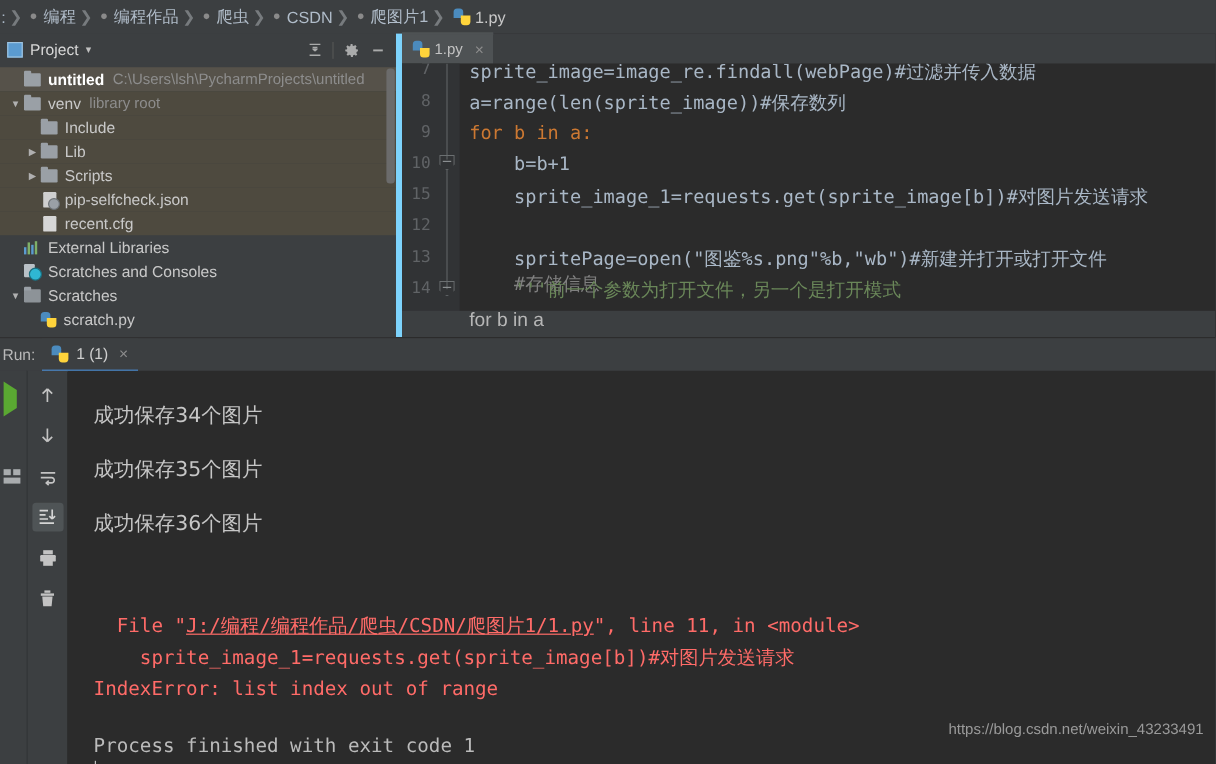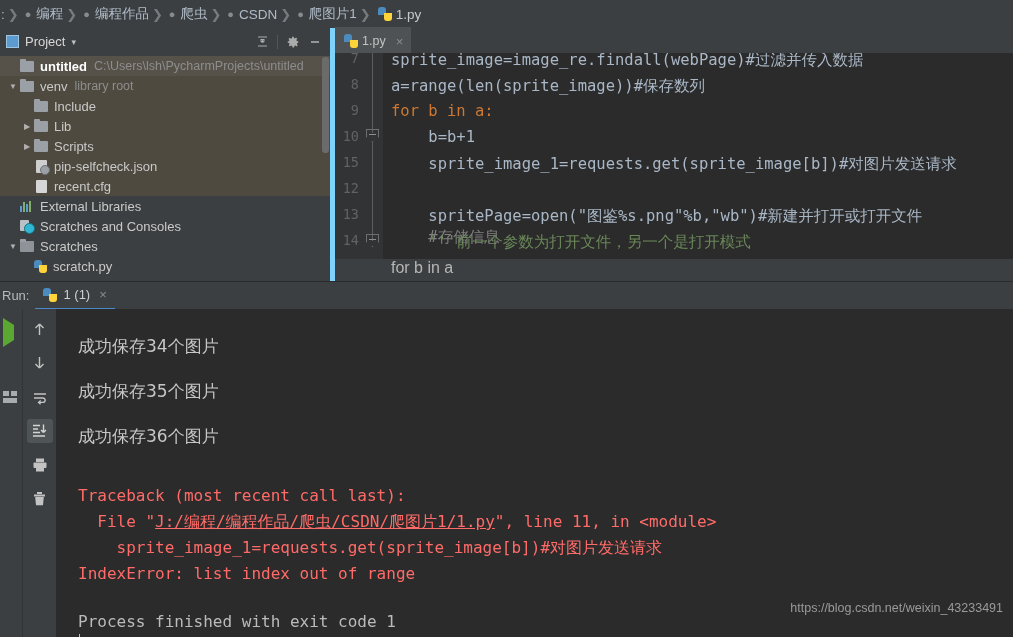--- a/index.html
+++ b/index.html
@@ -383,21 +383,20 @@
               <path d="M3.2 6h8.6l-.8 8.2H4z" fill="#c3c3c3"></path>
             </svg>
         </span>
       </div>
 
       <div class="console">
         <div class="cline cn" style="top:26px;left:22px;"><span>成功保存34个图片</span></div>
         <div class="cline cn" style="top:71px;left:22px;"><span>成功保存35个图片</span></div>
         <div class="cline cn" style="top:116px;left:22px;"><span>成功保存36个图片</span></div>
 
-        <div class="cline err" style="top:177px;left:22px;"><span>Traceback (most recent call last):</span></div>
         <div class="cline err" style="top:203px;left:22px;"><span>  File "</span><span class="errlink">J:/编程/编程作品/爬虫/CSDN/爬图片1/1.py</span><span>", line 11, in &lt;module&gt;</span></div>
         <div class="cline err" style="top:229px;left:22px;"><span>    sprite_image_1=requests.get(sprite_image[b])#对图片发送请求</span></div>
         <div class="cline err" style="top:255px;left:22px;"><span>IndexError: list index out of range</span></div>
 
         <div class="cline" style="top:303px;left:22px;"><span>Process finished with exit code 1</span></div>
         <div class="caret-blink" style="top:325px;left:23px;"></div>
 
         <div class="watermark"><span>https://blog.csdn.net/weixin_43233491</span></div>
       </div>
     </div>

